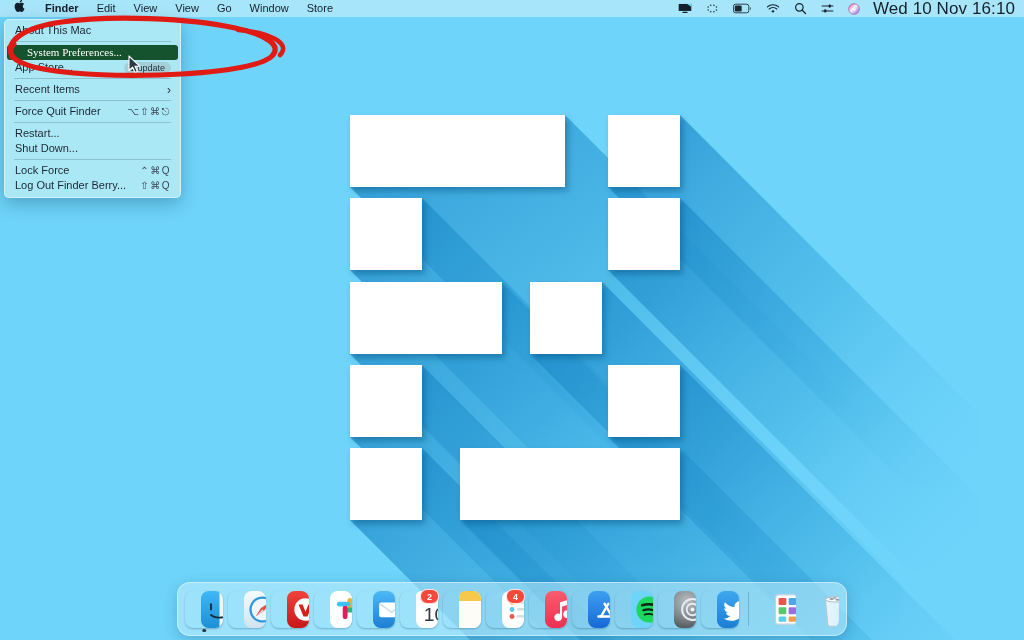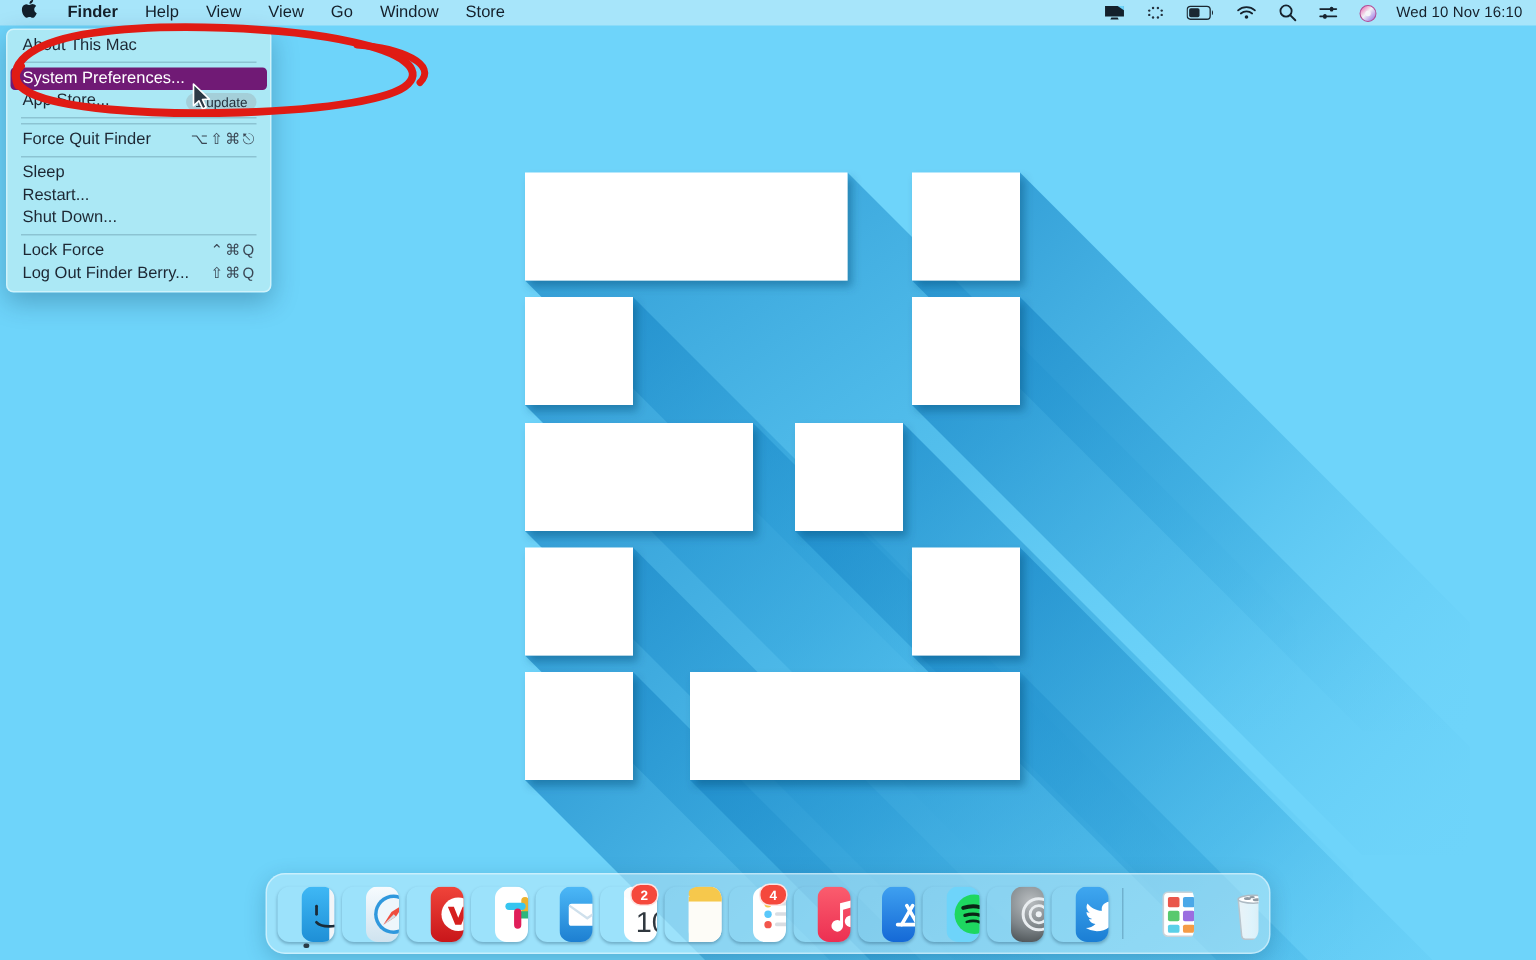--- a/index.html
+++ b/index.html
@@ -23,42 +23,42 @@
     display:flex;align-items:center;
     font-size:11px;color:#15202b;
     z-index:40;
   }
   .mb-left{display:flex;align-items:center;padding-left:8px;gap:0;}
   .mb-item{padding:0 9px;line-height:17px;height:17px;white-space:nowrap;cursor:default;}
   .mb-item.apple{padding:0 10px 0 6px;position:relative;top:-1px;}
   .mb-item.bold{font-weight:bold;}
   .mb-right{margin-left:auto;display:flex;align-items:center;gap:0;padding-right:9px;}
   .mb-icon{padding:0 7px;display:flex;align-items:center;height:17px;}
-  .mb-clock{padding-left:6px;font-size:10px;white-space:nowrap;letter-spacing:.1px;}
+  .mb-clock{padding-left:6px;font-size:17px;white-space:nowrap;letter-spacing:.1px;}
 
   
   .apple-menu{
     position:absolute;left:4px;top:19px;width:175px;
     background:rgba(175,233,244,0.93);
     border:1px solid rgba(255,255,255,0.45);
     border-radius:5px;
     box-shadow:0 6px 18px rgba(0,40,70,0.28);
     padding:3px 0 4px 0;
     z-index:60;
     font-size:11px;color:#1d2733;
   }
   .am-row{
     height:15px;line-height:15px;display:flex;align-items:center;
     padding:0 9px 0 10px;white-space:nowrap;position:relative;
   }
   .am-row .lbl{flex:0 0 auto;}
   .am-row .spacer{flex:1 1 auto;}
   .am-row .shortcut{font-size:10px;color:#3a4654;letter-spacing:1.5px;}
   .am-row .chev{font-size:12px;color:#2b3440;line-height:1;}
-  .am-row.selected{background:#701a75;color:#ffffff;margin:0 2px;border-radius:3px;padding-left:8px;}
+  .am-row.selected{background:#14532d;color:#ffffff;margin:0 2px;border-radius:3px;padding-left:20px;font-family:Liberation Serif, serif;}
   .am-sep{height:1px;background:rgba(70,110,130,0.30);margin:3px 9px;}
   .badge-pill{
     background:rgba(160,185,195,0.55);
     border-radius:7px;
     font-size:9px;color:#26313d;
     padding:0px 6px;line-height:12px;height:12px;display:inline-block;
   }
 
   
   .cursor{position:absolute;left:128px;top:55px;z-index:70;}
@@ -143,21 +143,21 @@
 
   <div class="menubar">
     <div class="mb-left">
       <div class="mb-item apple">
         <svg width="12" height="14" viewBox="0 0 24 28">
           <path fill="#13202c" d="M17.6 14.6c0-3.1 2.5-4.6 2.6-4.7-1.4-2.1-3.6-2.3-4.4-2.4-1.9-.2-3.6 1.1-4.6 1.1-.9 0-2.4-1.1-4-1.1-2 0-3.9 1.2-5 3.1-2.1 3.7-.5 9.2 1.5 12.2 1 1.5 2.3 3.1 3.9 3 1.6-.1 2.2-1 4-1s2.4 1 4 1 2.7-1.5 3.7-2.9c1.2-1.7 1.6-3.3 1.7-3.4-.1 0-3.3-1.3-3.4-4.9z"></path>
           <path fill="#13202c" d="M14.9 5.3c.8-1 1.4-2.4 1.3-3.8-1.2.1-2.7.8-3.6 1.8-.8.9-1.5 2.3-1.3 3.7 1.4.1 2.8-.7 3.6-1.7z"></path>
         </svg>
       </div>
       <div class="mb-item bold">Finder</div>
-      <div class="mb-item">Help</div>
+      <div class="mb-item">Edit</div>
       <div class="mb-item">View</div>
       <div class="mb-item">View</div>
       <div class="mb-item">Go</div>
       <div class="mb-item">Window</div>
       <div class="mb-item">Store</div>
     </div>
 
     <div class="mb-right">
       <div class="mb-icon">
         <svg width="14" height="11" viewBox="0 0 20 15">
@@ -238,31 +238,32 @@
       <div class="am-row selected">
         <span class="lbl">System Preferences...</span>
         <span class="spacer"></span>
       </div>
       <div class="am-row">
         <span class="lbl">App Store...</span>
         <span class="spacer"></span>
         <span class="badge-pill">1 update</span>
       </div>
       <div class="am-sep"></div>
+      <div class="am-row">
+        <span class="lbl">Recent Items</span>
+        <span class="spacer"></span>
+        <span class="chev">›</span>
+      </div>
       <div class="am-sep"></div>
       <div class="am-row">
         <span class="lbl">Force Quit Finder</span>
         <span class="spacer"></span>
         <span class="shortcut">⌥⇧⌘⎋</span>
       </div>
       <div class="am-sep"></div>
-      <div class="am-row">
-        <span class="lbl">Sleep</span>
-        <span class="spacer"></span>
-      </div>
       <div class="am-row">
         <span class="lbl">Restart...</span>
         <span class="spacer"></span>
       </div>
       <div class="am-row">
         <span class="lbl">Shut Down...</span>
         <span class="spacer"></span>
       </div>
       <div class="am-sep"></div>
       <div class="am-row">

